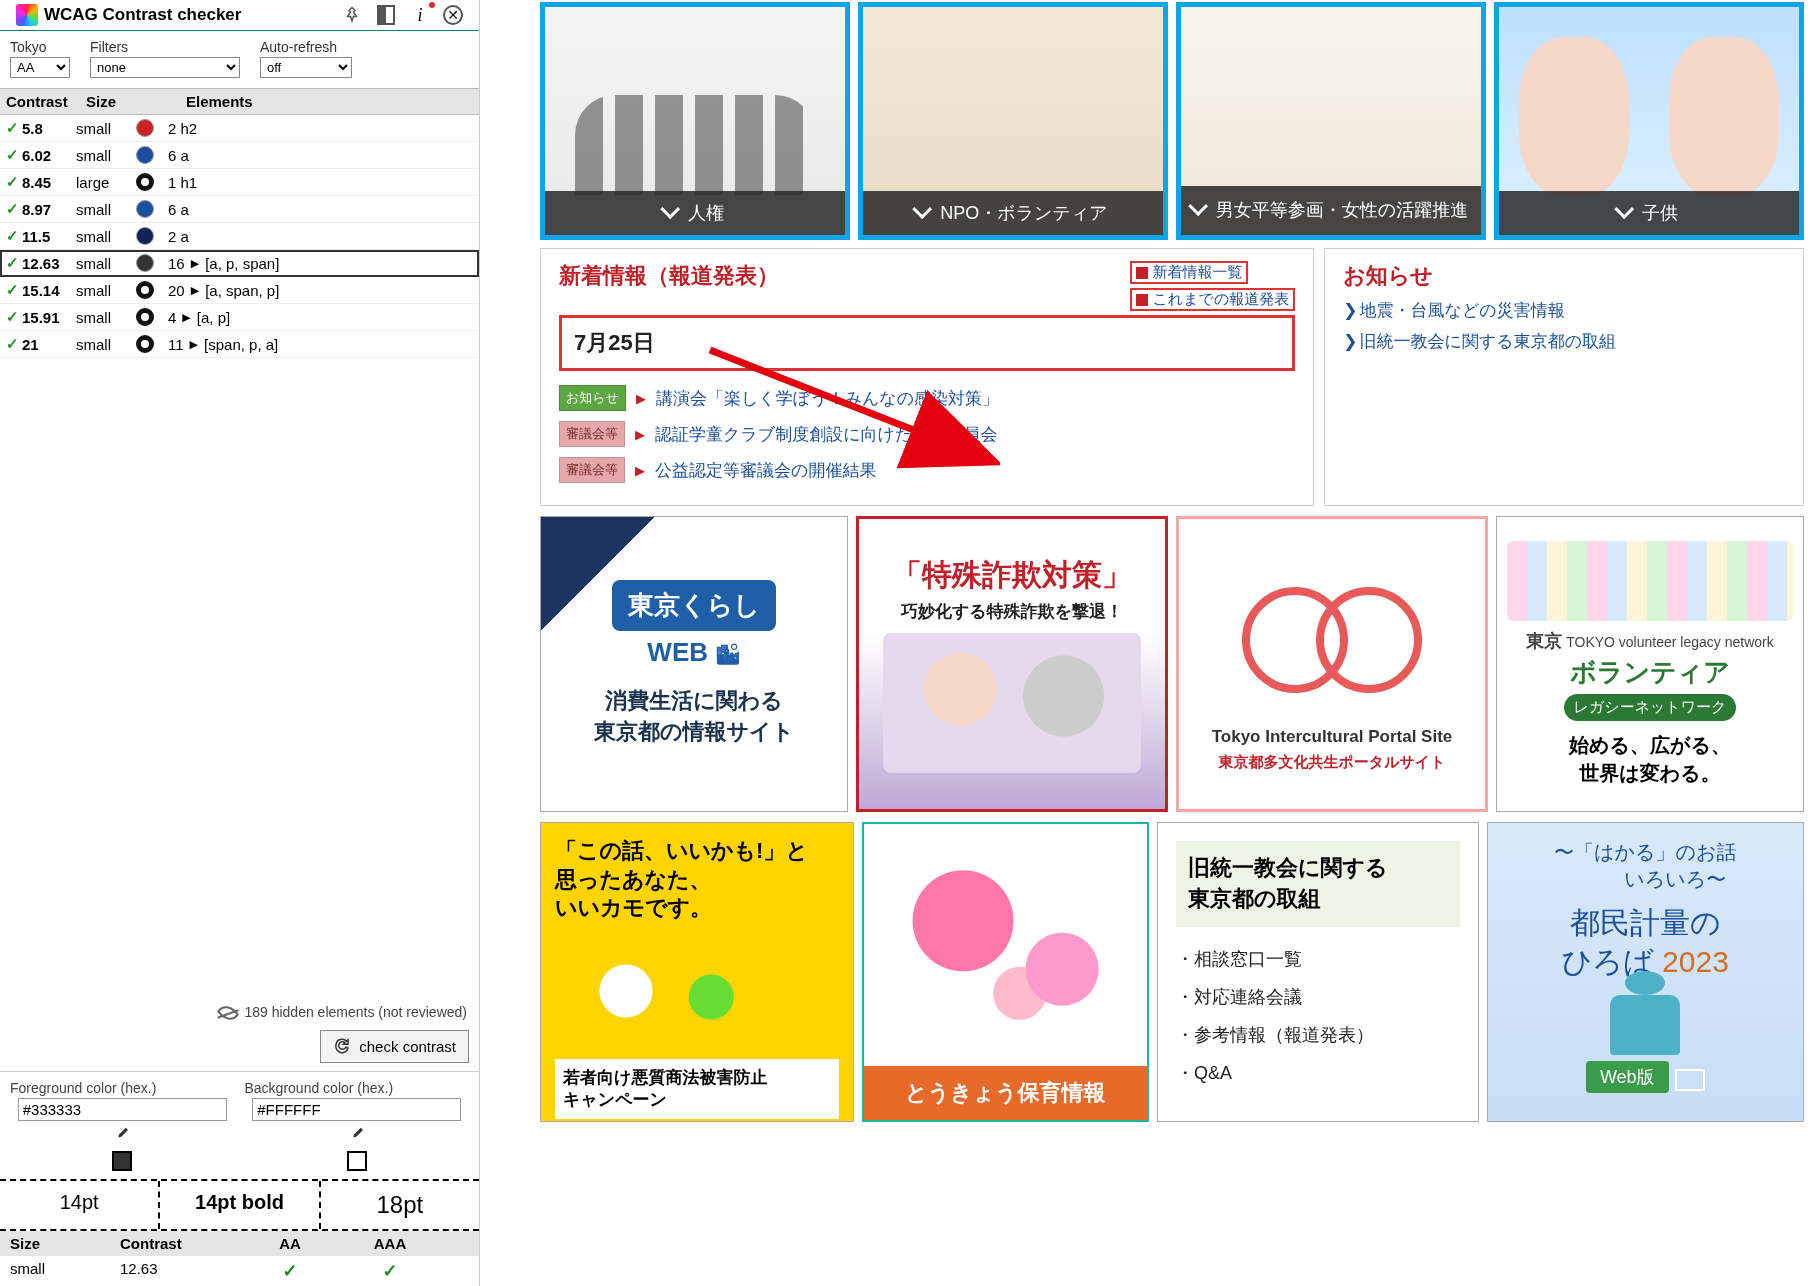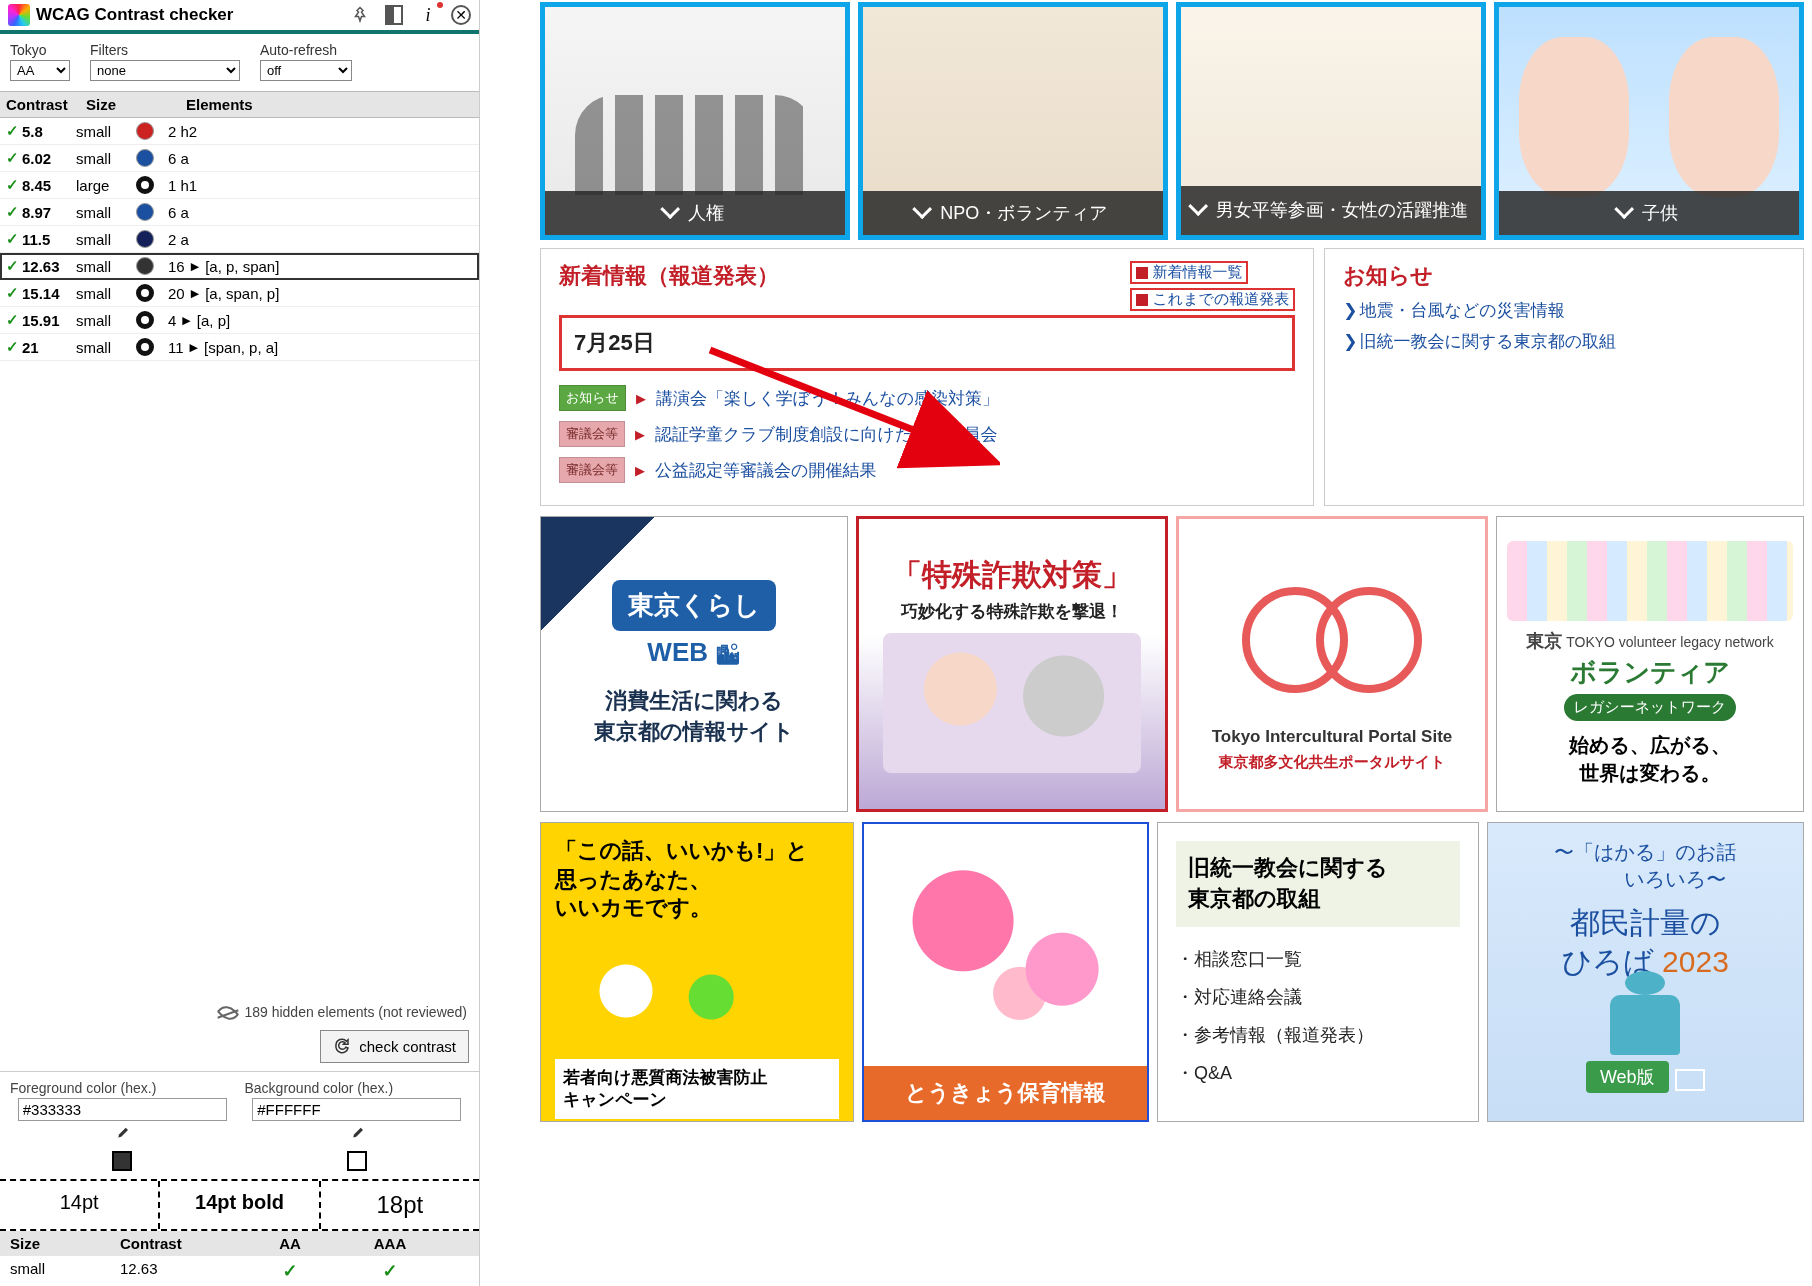--- a/index.html
+++ b/index.html
@@ -1,19 +1,19 @@
 <!DOCTYPE html>
 <html><head>
 <meta charset="utf-8">
 <style>
 * { margin: 0; padding: 0; box-sizing: border-box; }
 body { font-family: Arial, "Hiragino Sans", "Meiryo", sans-serif; font-size: 12px; background: #fff; }
 .root { display: flex; width: 1812px; height: 1286px; }
 .panel { width: 480px; border-right: 1px solid #ccc; background: #fff; display: flex; flex-direction: column; position: relative; }
-.panel-header { display: flex; align-items: center; padding: 4px 8px; border-bottom: 4px solid #0f766e; gap: 6px; }
+.panel-header { display: flex; align-items: center; padding: 4px 16px; border-bottom: 1px solid #0f766e; gap: 6px; }
 .logo { width: 22px; height: 22px; border-radius: 3px; background: conic-gradient(from 0deg, #f24, #fa0, #6d3, #2ce, #36f, #b3f, #f2c, #f24); }
 .panel-title { font-weight: bold; font-size: 17px; flex: 1; }
 .hicons { display: flex; gap: 12px; align-items: center; }
 .hicon { width: 22px; height: 22px; display: flex; align-items: center; justify-content: center; font-size: 18px; cursor: pointer; }
 .close-ic { border: 2px solid #555; border-radius: 50%; font-size: 14px; line-height: 1; width: 20px; height: 20px; }
 
 .controls { display: flex; gap: 20px; padding: 8px 10px 10px; }
 .ctrl-group { display: flex; flex-direction: column; gap: 2px; }
 .ctrl-label { font-size: 14px; color: #333; }
 select { font-size: 13px; border: 1px solid #888; background: #fff; padding: 1px 2px; }
@@ -124,21 +124,21 @@
 .b4 .big-jp { font-size:26px; font-weight:bold; color:#2a7a33; margin-top:2px; }
 .b4 .pillg { background:#2a7a33; color:#fff; border-radius: 14px; padding:4px 10px; font-size:15px; margin-top:4px; }
 .b4 .tag2 { font-size:20px; font-weight:bold; margin-top:10px; line-height:1.4; }
 
 .banners2 { display:flex; gap: 8px; padding: 10px 8px 0 0; }
 .bb { flex:1; height: 300px; border:1px solid #aaa; position:relative; overflow:hidden; }
 .bb1 { background:#ffd400; padding:14px; }
 .bb1 .q { font-size:22px; font-weight:bold; line-height:1.3; }
 .bb1 .cartoon2 { height:120px; margin:8px 0; background: radial-gradient(circle at 25% 50%, #fff 0 26px, transparent 27px), radial-gradient(circle at 55% 55%, #6d3 0 22px, transparent 23px), linear-gradient(#ffd400,#ffd400); }
 .bb1 .cap { background:#fff; font-size:17px; font-weight:bold; padding:8px; line-height:1.3; }
-.bb2 { background:#fff; border:2px solid #1d4ed8; display:flex; flex-direction:column; }
+.bb2 { background:#fff; border:2px solid #14b8a6; display:flex; flex-direction:column; }
 .bb2 .bears { flex:1; background: radial-gradient(circle at 35% 40%, #f7a 0 50px, transparent 51px), radial-gradient(circle at 70% 60%, #f9c 0 36px, transparent 37px), radial-gradient(circle at 55% 70%, #fbc 0 26px, transparent 27px), #fff; }
 .bb2 .cap { background:#e86a2a; color:#fff; font-size:22px; font-weight:bold; text-align:center; padding:12px; }
 .bb3 { background:#fff; padding: 18px; }
 .bb3 .h { background:#eef3e6; font-size:22px; font-weight:bold; padding:12px; line-height:1.4; margin-bottom: 20px; }
 .bb3 .li { font-size:18px; margin: 14px 0; color:#222; }
 .bb4 { background: linear-gradient(#d8e9fb,#c7def6); padding:16px; text-align:center; }
 .bb4 .a { font-size:20px; color:#1b4fa0; }
 .bb4 .b { font-size:30px; color:#1b4fa0; margin-top:10px; line-height:1.3; }
 .bb4 .yr { color:#d86b1f; }
 .bb4 .scale { width:70px; height:60px; margin: 14px auto 0; background:#4db1c7; border-radius: 10px 10px 4px 4px; position:relative; }

